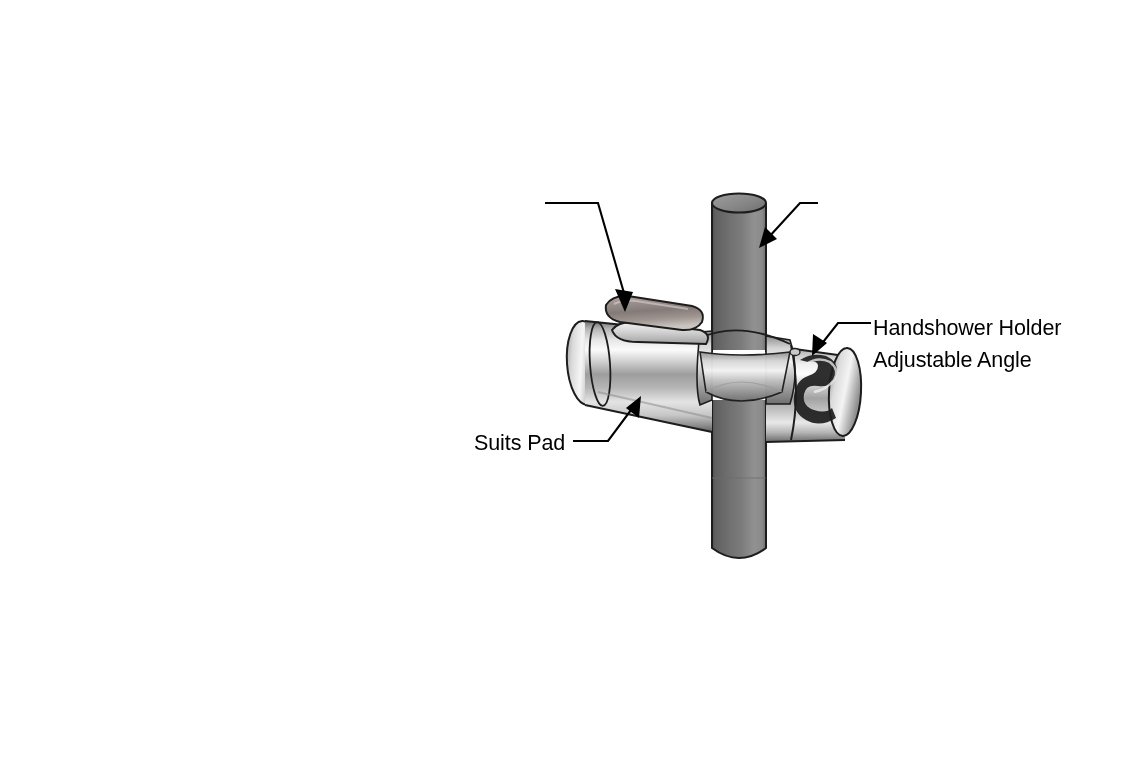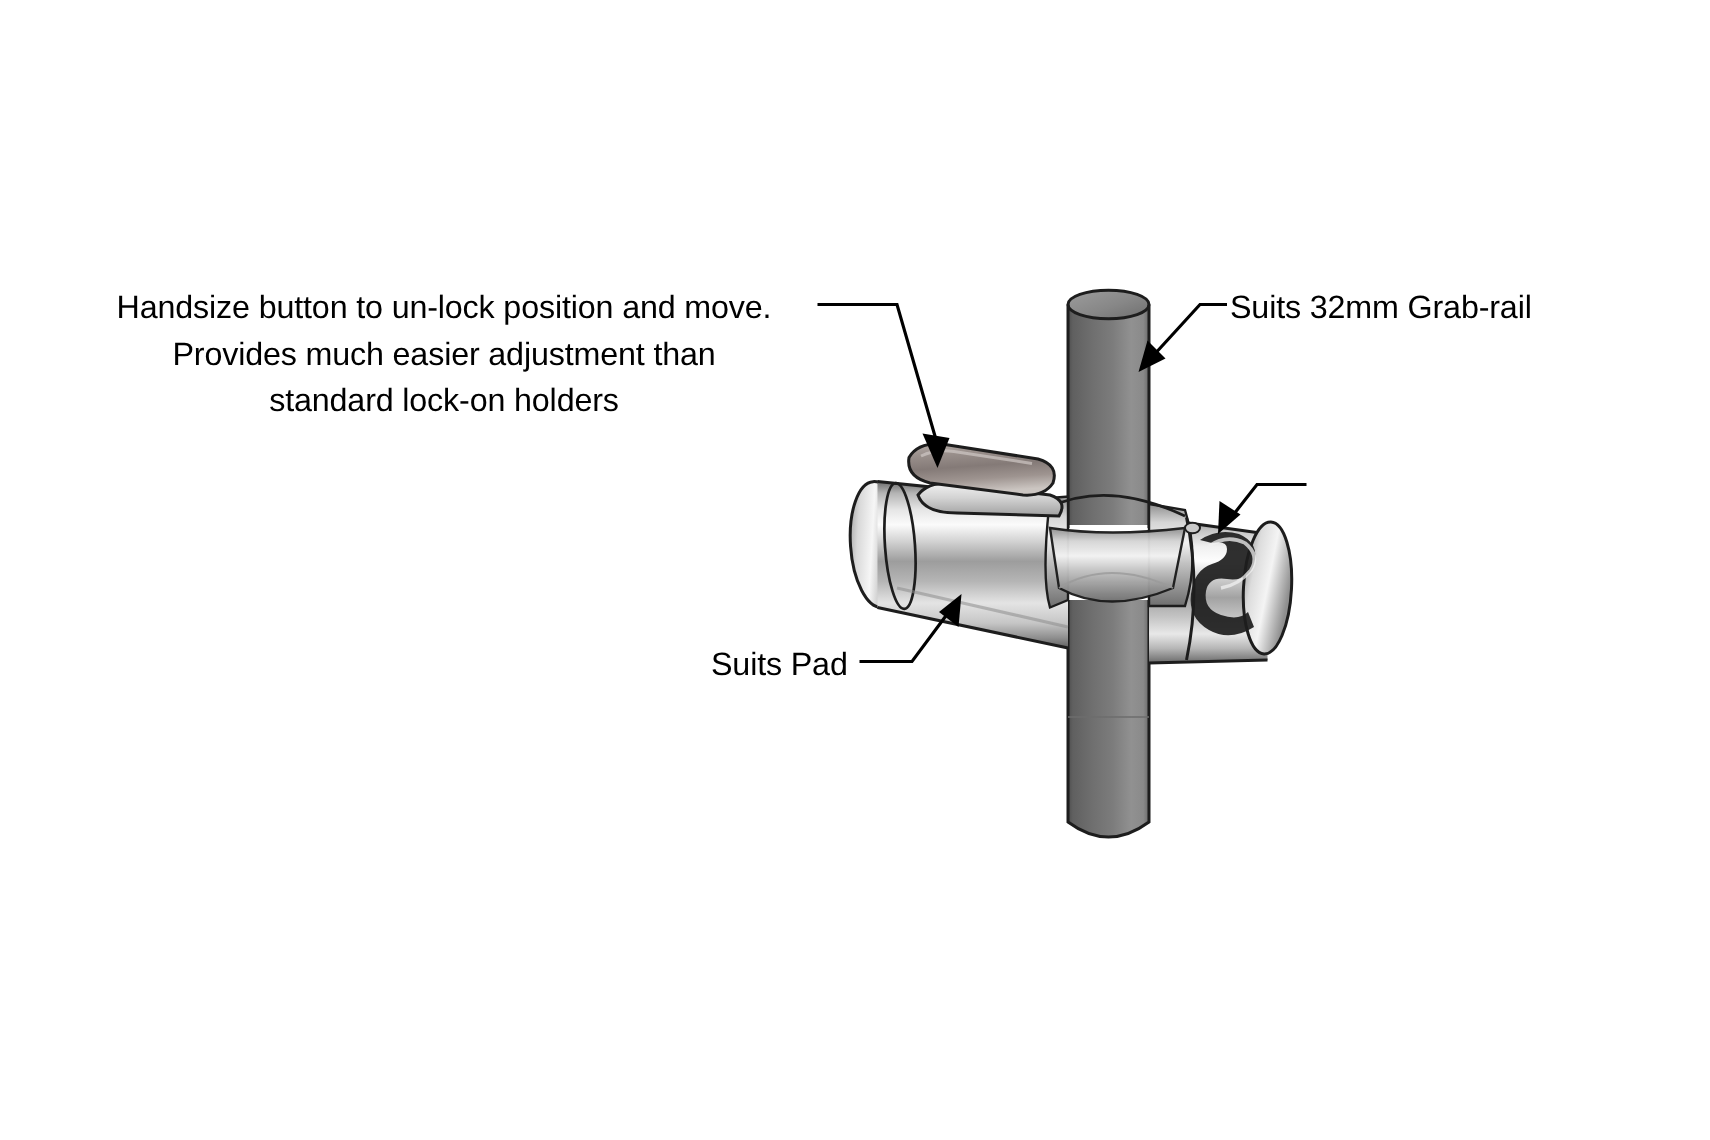--- a/index.html
+++ b/index.html
@@ -277,22 +277,20 @@
       <path class="cline" d="M 871 323 L 838 323 L 820 346"></path>
       <path class="carrow" d="M 812 356 L 813 334 L 827 343 Z"></path>
     </g>
 
     <g>
       <path class="cline" d="M 573 441 L 608 441 L 634 406"></path>
       <path class="carrow" d="M 641 396 L 639 418 L 626 408 Z"></path>
     </g>
   </svg>
 
-  <div class="callout-text" id="callout-button-text">Handsize button to un-lock position and move.
-Provides much easier adjustment than
-standard lock-on holders</div>
-
-  <div class="callout-text" id="callout-rail-text">Suits 32mm Grab-rail</div>
-
+
+
+  <div class="callout-text" id="callout-holder-text">Handshower Holder
+Adjustable Angle</div>
 
   <div class="callout-text" id="callout-grip-text">Suits Pad</div>
 
 </div>
 
 </body></html>

